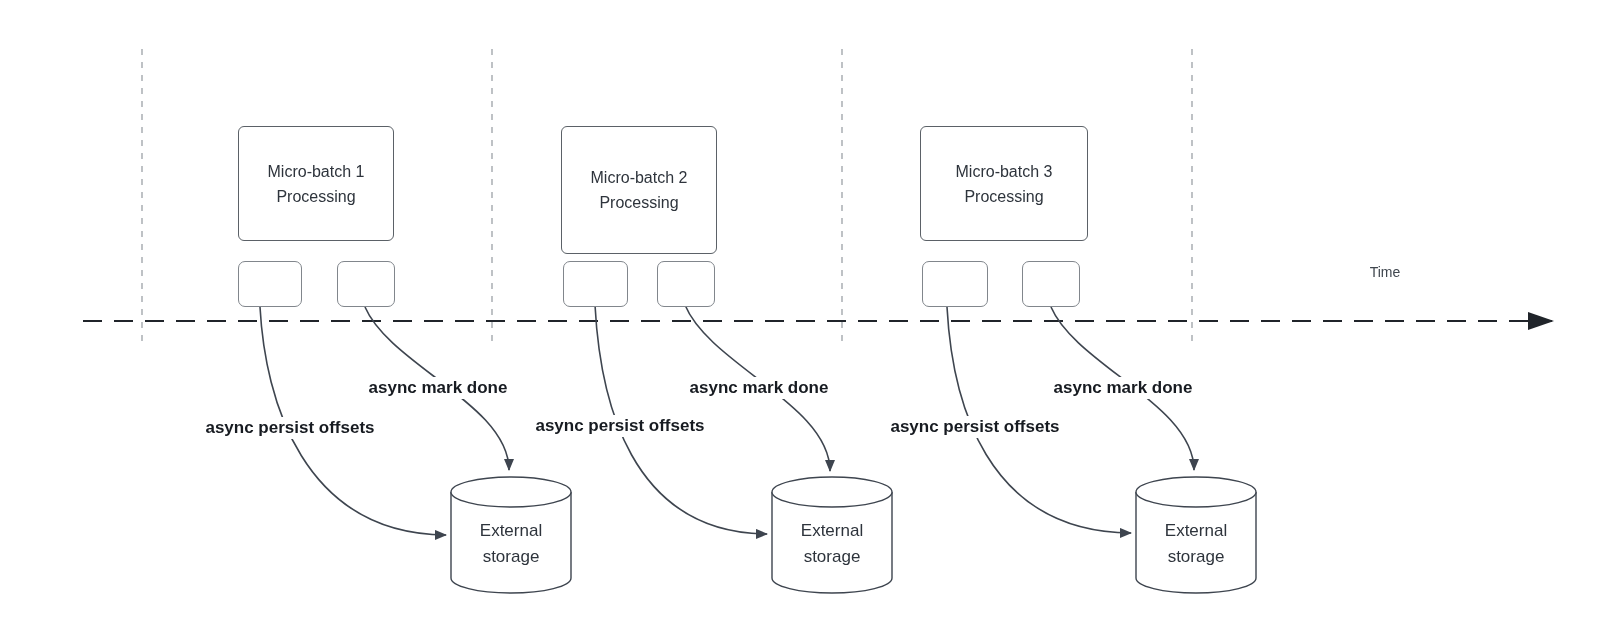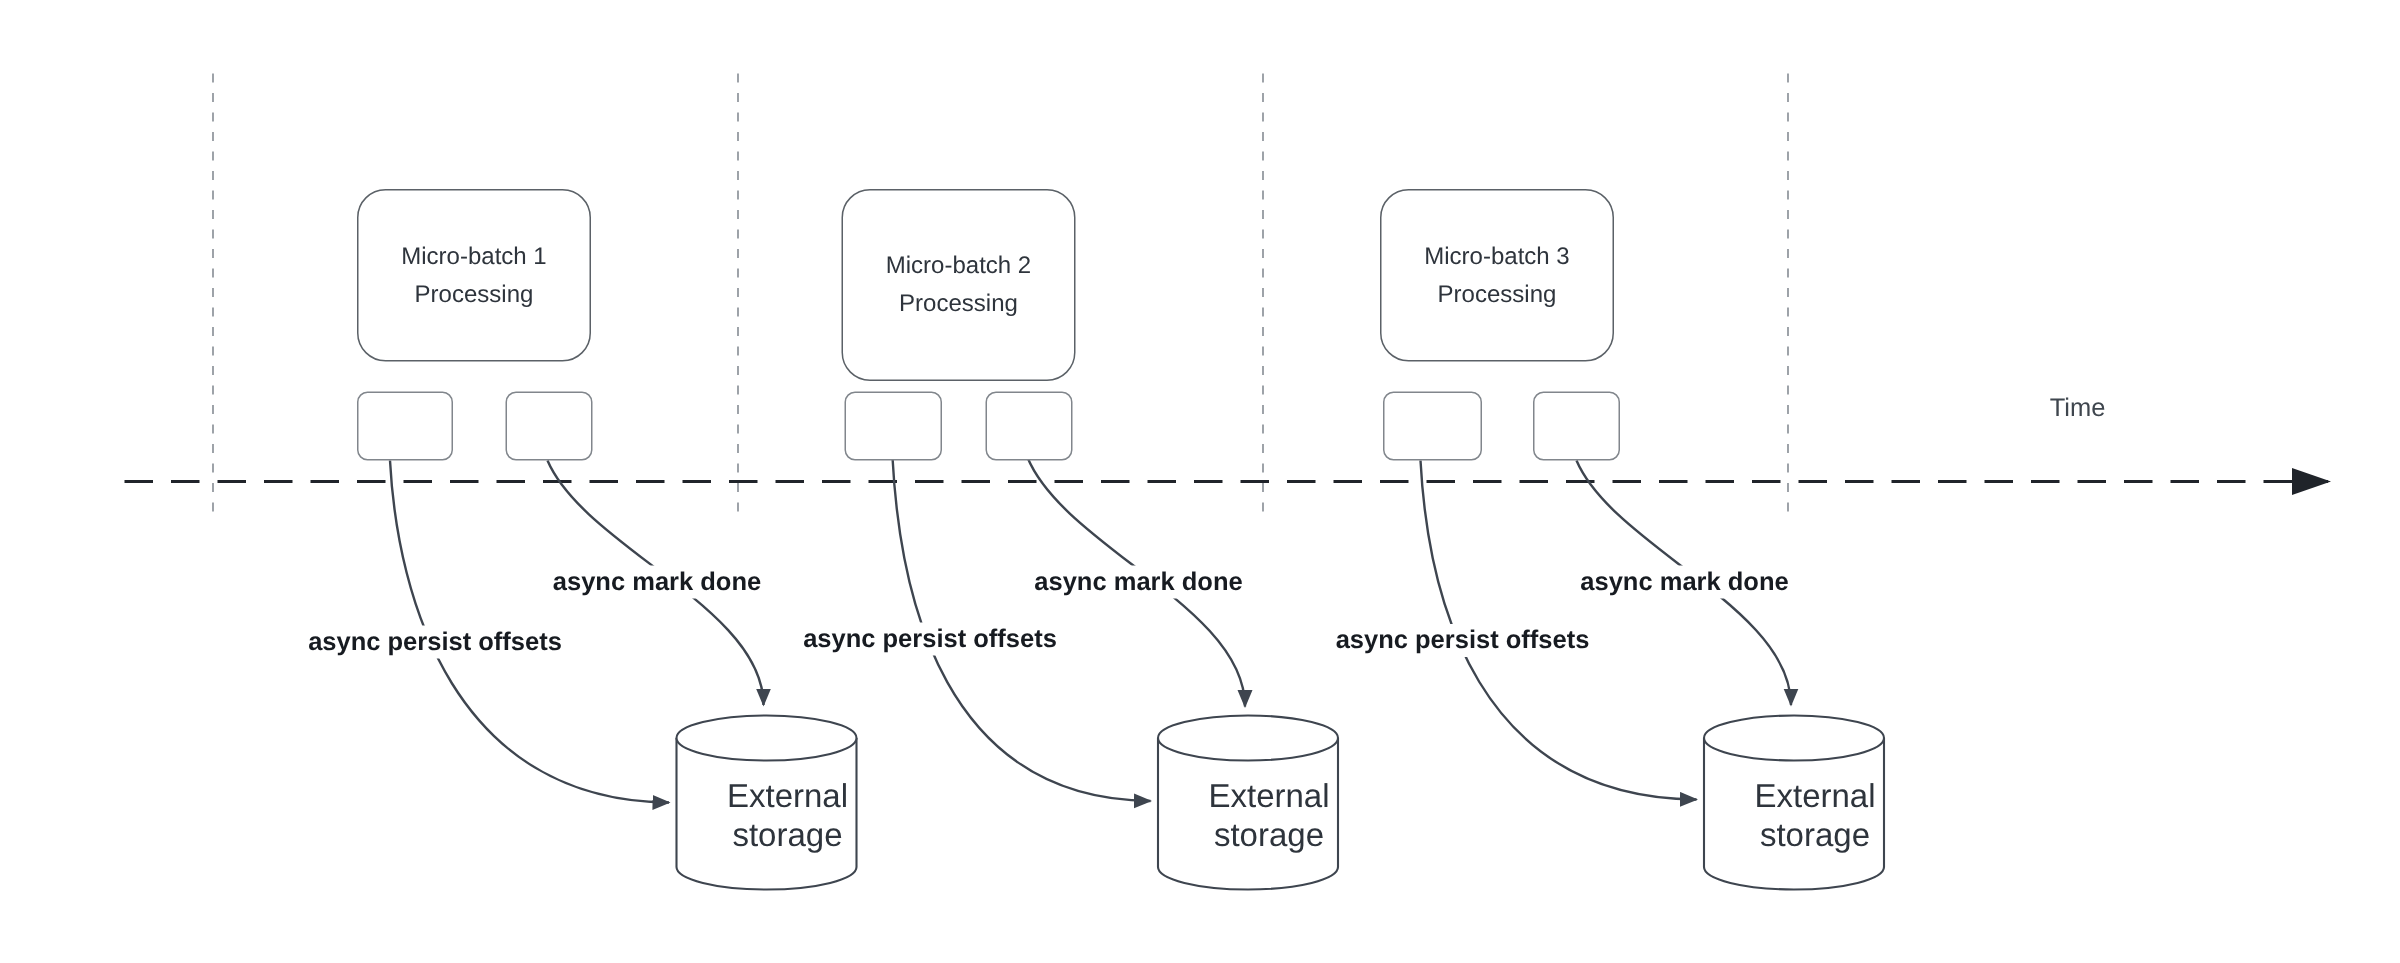--- a/index.html
+++ b/index.html
@@ -13,40 +13,40 @@
     --axis-text:#3f464e;
   }
   html,body{margin:0;padding:0;background:#ffffff;}
   .canvas{
     position:relative;width:1600px;height:642px;background:#ffffff;overflow:hidden;
     font-family:"Liberation Sans", sans-serif;
   }
   .layer{position:absolute;left:0;top:0;width:1600px;height:642px;}
   .proc-box{
     position:absolute;box-sizing:border-box;
-    border:1px solid var(--box-border);border-radius:19px;background:#ffffff;
+    border:1px solid var(--box-border);border-radius:6px;background:#ffffff;
     display:flex;align-items:center;justify-content:center;text-align:center;
     font-size:16px;line-height:25px;color:var(--shape-text);
   }
   .mini-box{
     position:absolute;box-sizing:border-box;
     border:1px solid var(--small-box-border);border-radius:7px;background:#ffffff;
   }
   .edge-label{
     position:absolute;transform:translate(-50%,-50%);
     font-size:17px;font-weight:bold;color:var(--label-text);
     background:#ffffff;padding:1px 3px;white-space:nowrap;
   }
   .storage-label{
     position:absolute;transform:translate(-50%,0);
-    text-align:center;font-size:22px;line-height:26px;color:var(--shape-text);margin-left:14px;
+    text-align:center;font-size:17px;line-height:26px;color:var(--shape-text);
   }
   .time-label{
     position:absolute;transform:translate(-50%,-50%);
-    font-size:17px;color:var(--axis-text);
+    font-size:14px;color:var(--axis-text);
   }
   svg{display:block;}
   .guide{stroke:var(--guide);stroke-width:1.3;stroke-dasharray:6 7;fill:none;}
   .timeline{stroke:var(--timeline);stroke-width:2;stroke-dasharray:19 12;fill:none;}
   .flow{stroke:var(--edge);stroke-width:1.6;fill:none;}
   .cyl{stroke:var(--edge);stroke-width:1.4;fill:#ffffff;}
 </style>
 </head>
 <body>
 
@@ -115,21 +115,21 @@
   </div>
   <div class="mini-box" style="left:563px;top:261px;width:65px;height:46px;"></div>
   <div class="mini-box" style="left:657px;top:261px;width:58px;height:46px;"></div>
   <div class="edge-label" style="left:620px;top:426px;">async persist offsets</div>
   <div class="edge-label" style="left:759px;top:388px;">async mark done</div>
   <div class="storage-label" style="left:832px;top:518px;">
     <div>External</div>
     <div>storage</div>
   </div>
 
-  <div class="proc-box" style="left:920px;top:126px;width:156px;height:115px;">
+  <div class="proc-box" style="left:920px;top:126px;width:168px;height:115px;">
     <div>
       <div>Micro-batch 3</div>
       <div>Processing</div>
     </div>
   </div>
   <div class="mini-box" style="left:922px;top:261px;width:66px;height:46px;"></div>
   <div class="mini-box" style="left:1022px;top:261px;width:58px;height:46px;"></div>
   <div class="edge-label" style="left:975px;top:427px;">async persist offsets</div>
   <div class="edge-label" style="left:1123px;top:388px;">async mark done</div>
   <div class="storage-label" style="left:1196px;top:518px;">

